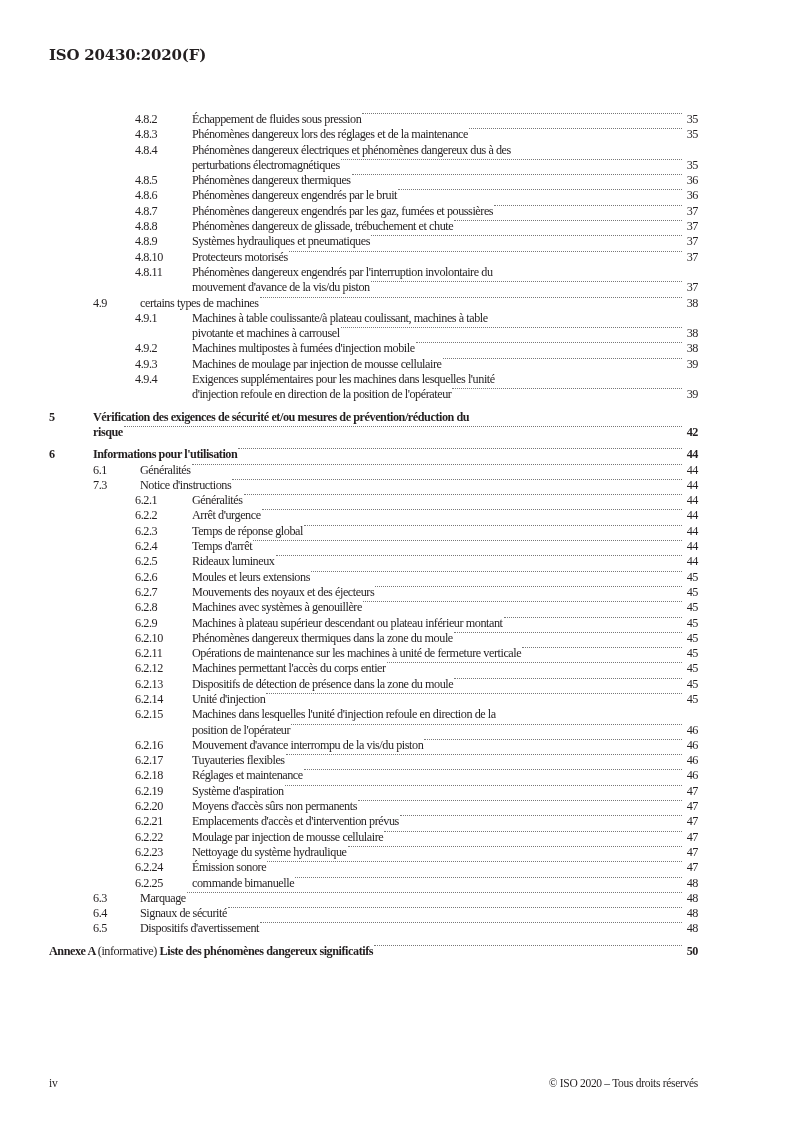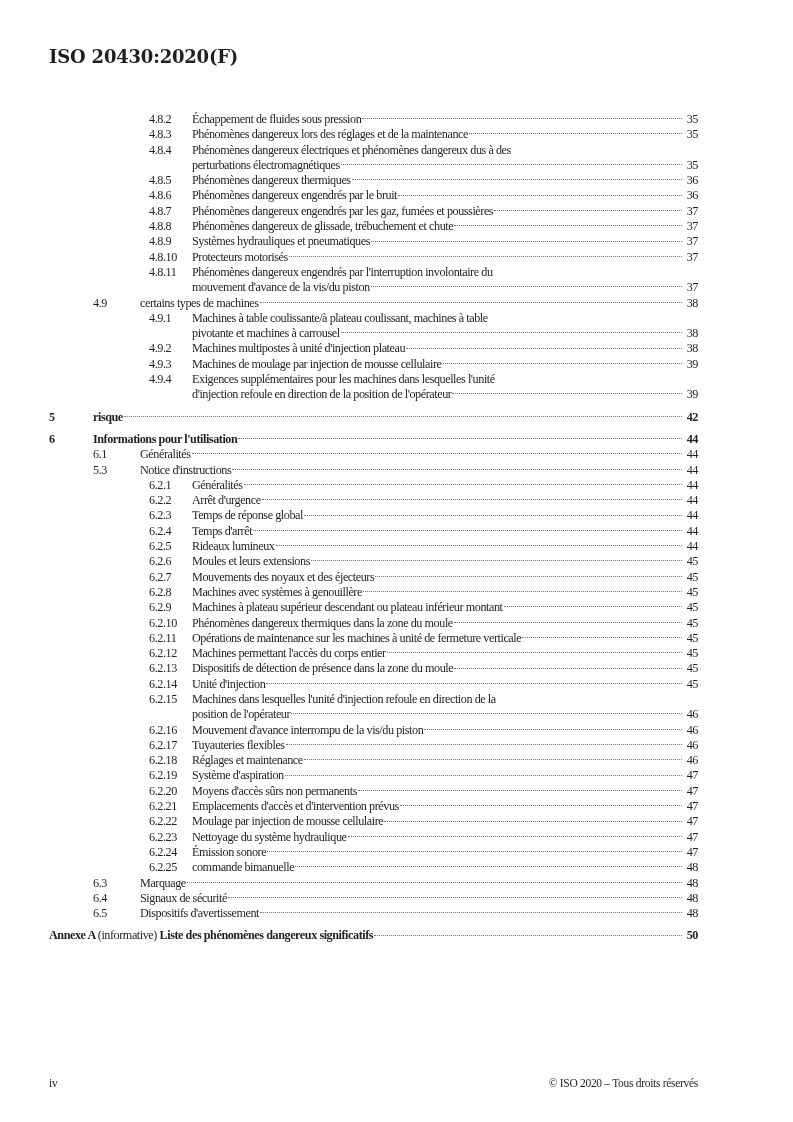--- a/index.html
+++ b/index.html
@@ -1,35 +1,35 @@
 <!DOCTYPE html>
 <html><head>
 <meta charset="utf-8">
 <style>
   html, body { margin: 0; padding: 0; background: #ffffff; }
   body { width: 793px; height: 1122px; position: relative; overflow: hidden;
          font-family: "DejaVu Serif", "Liberation Serif", serif; color: #231f20; }
-  .header { position: absolute; left: 49px; top: 46px; font-size: 18px; font-weight: bold;
+  .header { position: absolute; left: 49px; top: 46px; font-size: 15px; font-weight: bold;
             font-family: "DejaVu Serif", serif; letter-spacing: -0.2px; }
   .toc { position: absolute; left: 49px; top: 112px; width: 649px; }
   .entry { position: relative; font-size: 12.2px; line-height: 15.3px; letter-spacing: -0.45px;
            font-family: "Liberation Serif", "DejaVu Serif", serif; }
   .entry .num { position: absolute; top: 0; }
   .entry .body { position: relative; }
-  .entry .line { display: flex; align-items: center; }
+  .entry .line { display: flex; align-items: flex-start; }
   .entry .line .txt { white-space: nowrap; }
   .entry .line .leader { flex: 1; border-bottom: 1px dotted #777; margin: 0 2px 3px 1px; height: 1px; }
   .entry .line .page { white-space: nowrap; min-width: 14px; text-align: right; }
   .entry .line.first-of-multi { display: block; white-space: nowrap; }
 
   .l1 .num { left: 0; }
   .l1 .body { margin-left: 44px; }
   .l2 .num { left: 44px; }
   .l2 .body { margin-left: 91px; }
-  .l3 .num { left: 100px; }
+  .l3 .num { left: 86px; }
   .l3 .body { margin-left: 143px; }
 
   .bold { font-weight: bold; }
   .gap-before { margin-top: 7px; }
   .annex .body { margin-left: 0; }
   .annex .normal { font-weight: normal; margin-top: 11px; }
 
   .footer { position: absolute; top: 1077px; left: 49px; width: 649px; font-size: 11.5px;
             font-family: "Liberation Serif", "DejaVu Serif", serif; letter-spacing: -0.3px; }
   .footer .left { position: absolute; left: 0; }
@@ -161,21 +161,21 @@
           <span class="txt">pivotante et machines à carrousel</span>
           <span class="leader"></span>
           <span class="page">38</span>
         </div>
       </div>
     </div>
     <div class="entry l3">
       <span class="num">4.9.2</span>
       <div class="body">
         <div class="line">
-          <span class="txt">Machines multipostes à unité d'injection plateau</span>
+          <span class="txt">Machines multipostes à fumées d'injection mobile</span>
           <span class="leader"></span>
           <span class="page">38</span>
         </div>
       </div>
     </div>
     <div class="entry l3">
       <span class="num">4.9.3</span>
       <div class="body">
         <div class="line">
           <span class="txt">Machines de moulage par injection de mousse cellulaire</span>
@@ -191,20 +191,21 @@
         <div class="line">
           <span class="txt">d'injection refoule en direction de la position de l'opérateur</span>
           <span class="leader"></span>
           <span class="page">39</span>
         </div>
       </div>
     </div>
     <div class="entry l1 bold gap-before">
       <span class="num">5</span>
       <div class="body">
+        <div class="line first-of-multi"><span class="txt">Vérification des exigences de sécurité et/ou mesures de prévention/réduction du</span></div>
         <div class="line">
           <span class="txt">risque</span>
           <span class="leader"></span>
           <span class="page">42</span>
         </div>
       </div>
     </div>
     <div class="entry l1 bold gap-before">
       <span class="num">6</span>
       <div class="body">
@@ -219,21 +220,21 @@
       <span class="num">6.1</span>
       <div class="body">
         <div class="line">
           <span class="txt">Généralités</span>
           <span class="leader"></span>
           <span class="page">44</span>
         </div>
       </div>
     </div>
     <div class="entry l2">
-      <span class="num">5.3</span>
+      <span class="num">7.3</span>
       <div class="body">
         <div class="line">
           <span class="txt">Notice d'instructions</span>
           <span class="leader"></span>
           <span class="page">44</span>
         </div>
       </div>
     </div>
     <div class="entry l3">
       <span class="num">6.2.1</span>

